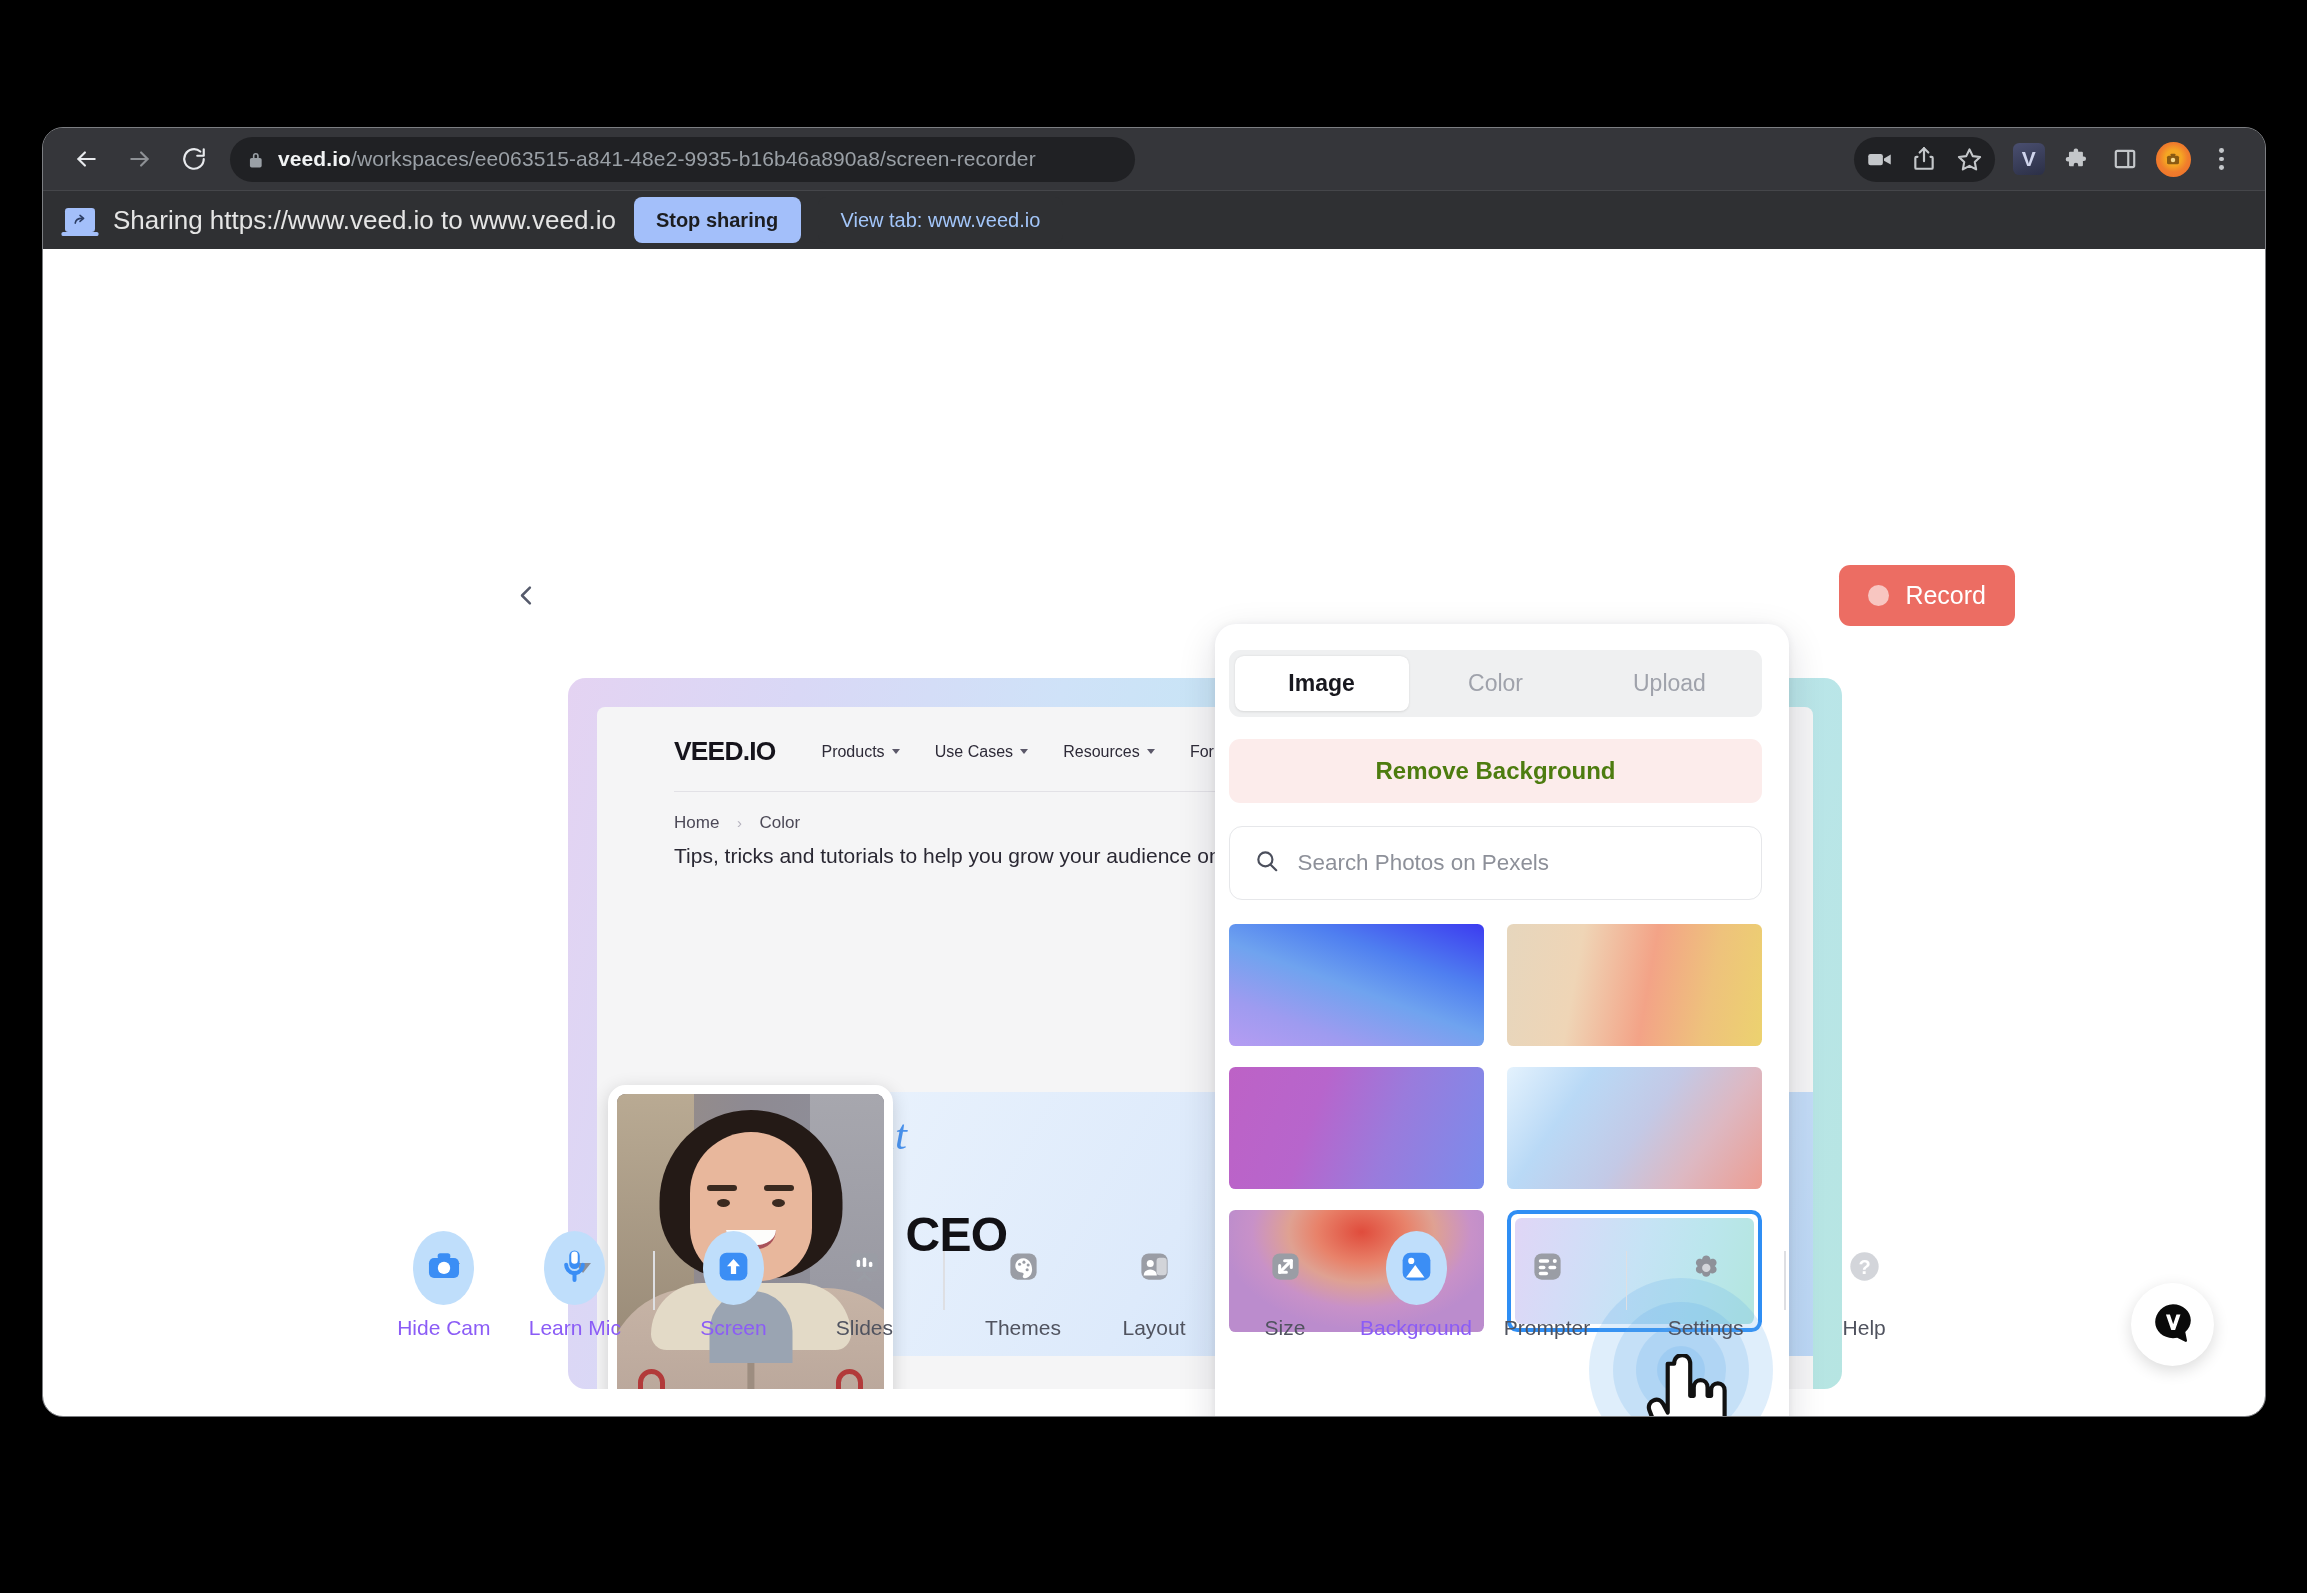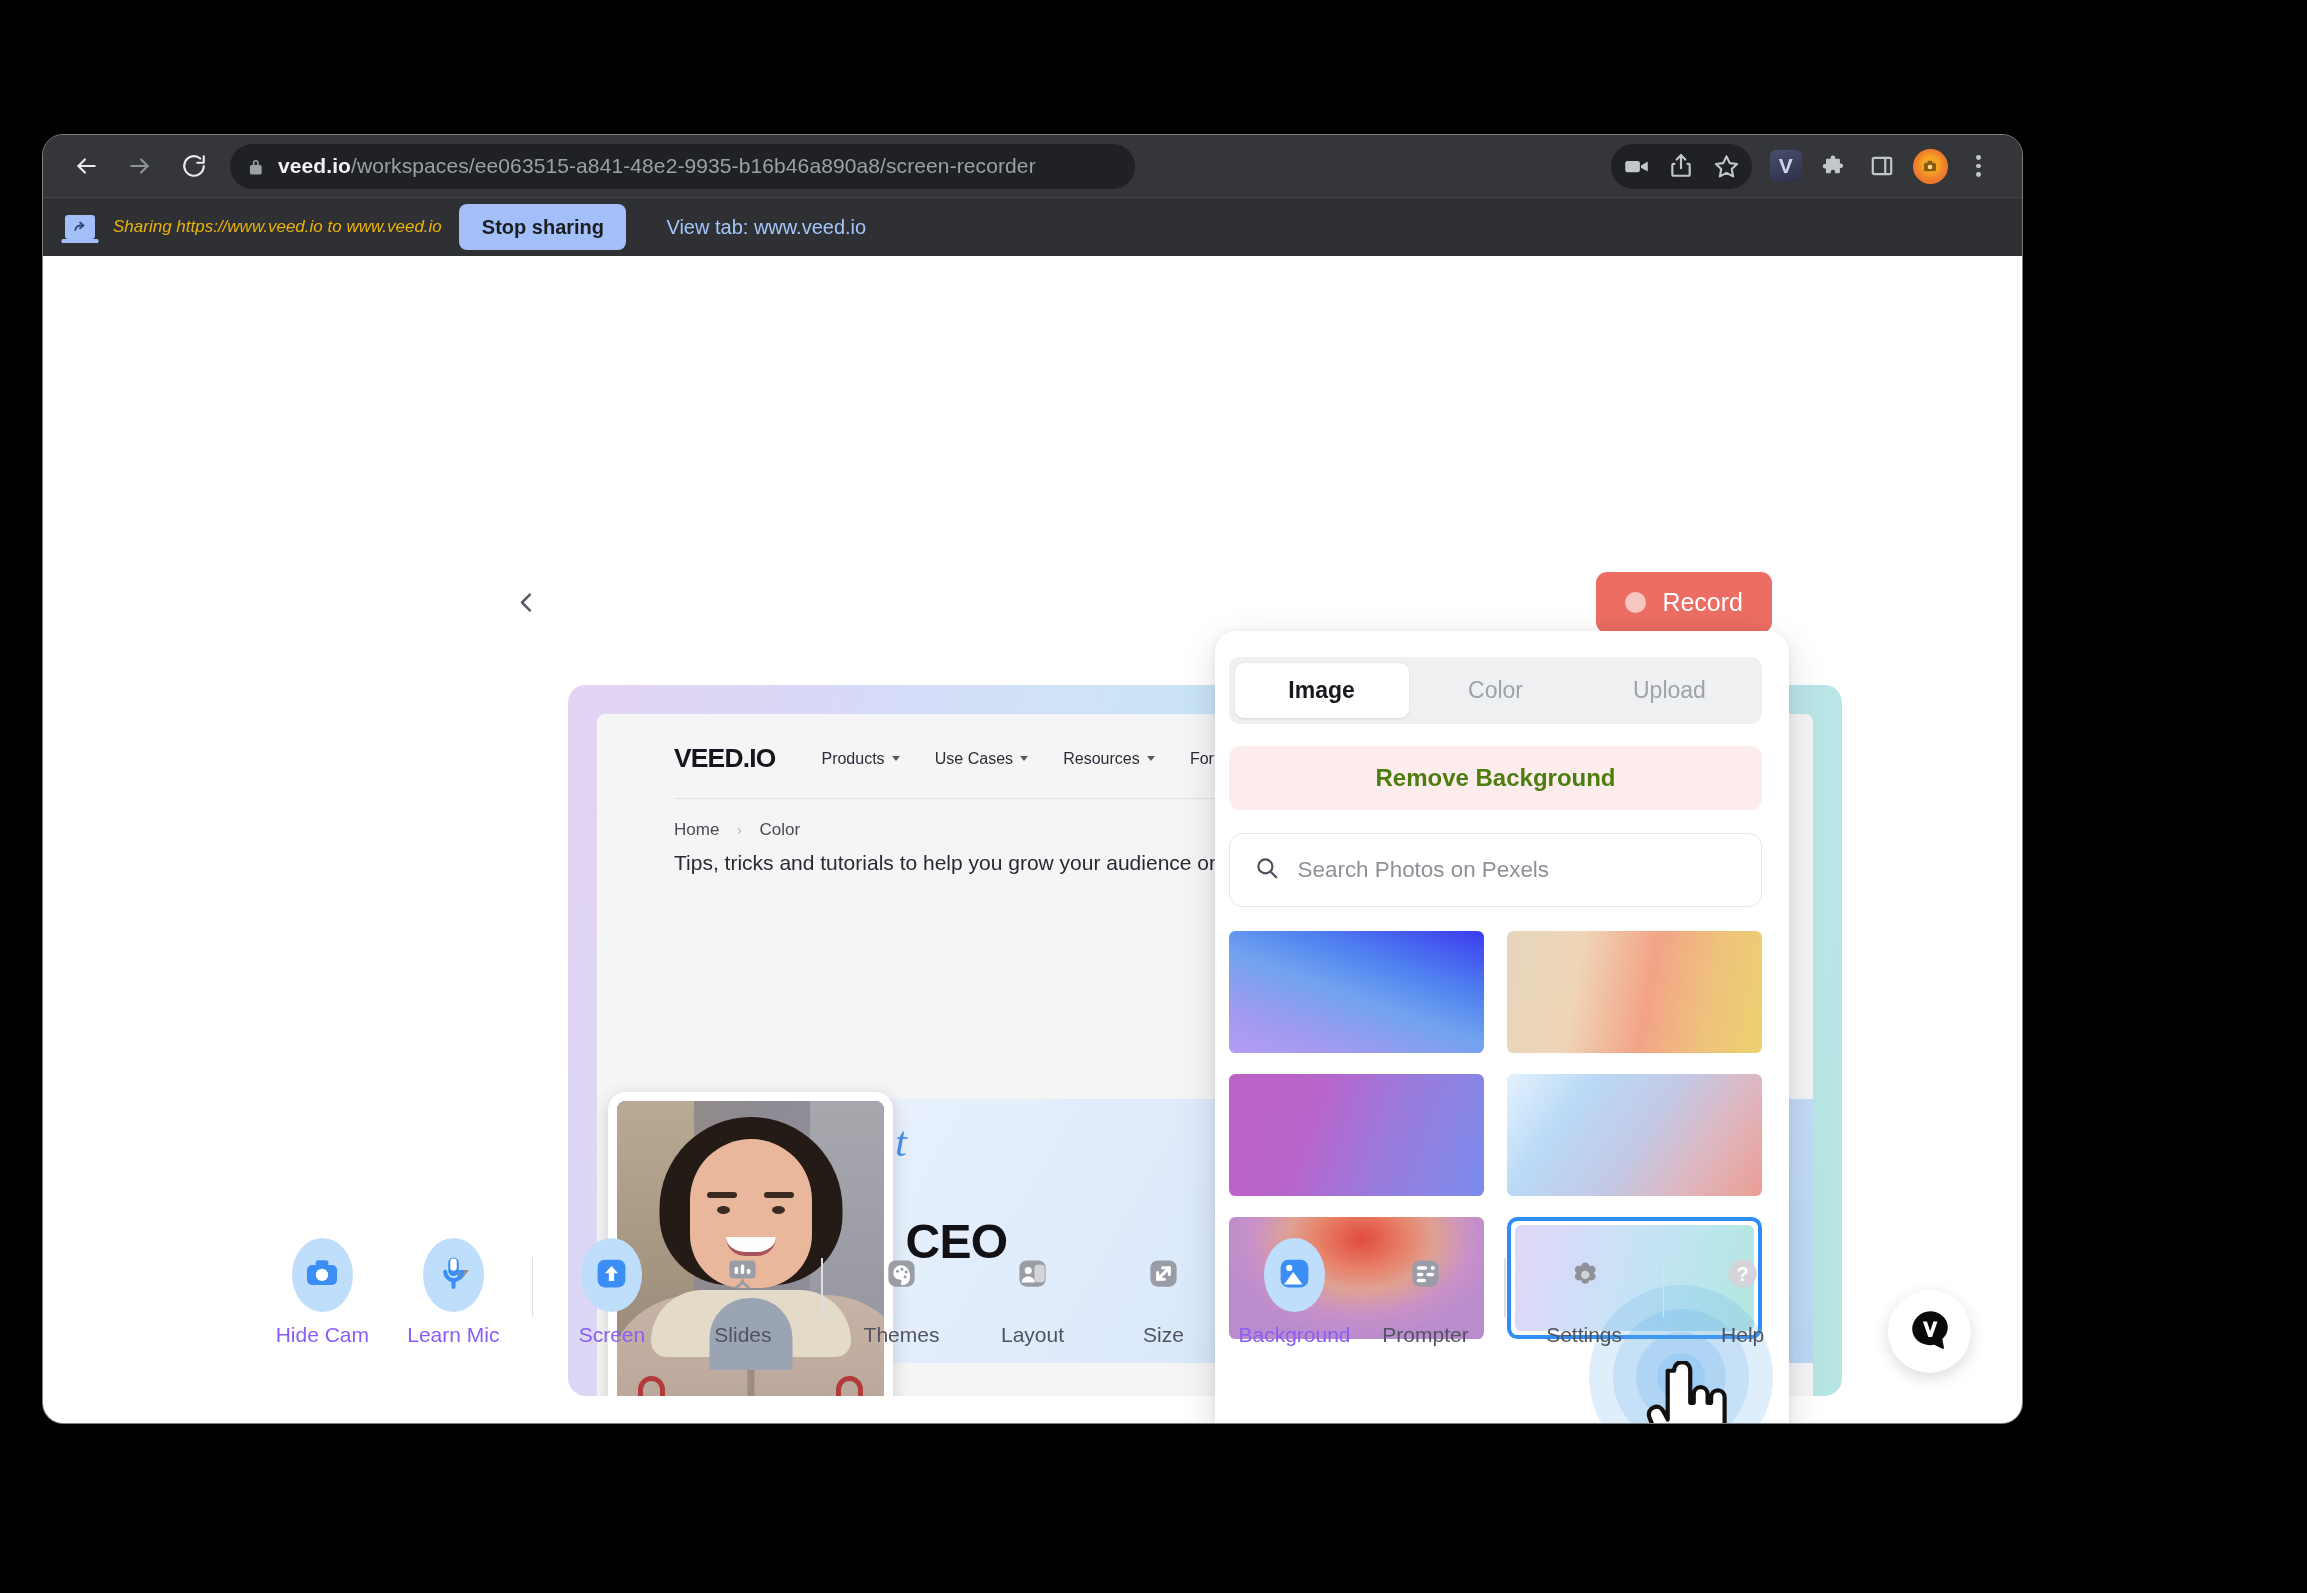--- a/index.html
+++ b/index.html
@@ -7,26 +7,25 @@
     width: 2307px; height: 1593px;
     background: #000;
     font-family: "Liberation Sans", sans-serif;
     overflow: hidden;
   }
 
   
   .browser-window {
     position: absolute;
     left: 42px; top: 127px;
-    width: 1981px; height: 1290px;
+    width: 2224px; height: 1290px;
     background: #2f3033;
     border-radius: 21px;
     border: 1.6px solid #7c7e82;
     overflow: hidden;
-    margin-top: 7px;
   }
 
   
   .toolbar {
     height: 62px;
     display: flex;
     align-items: center;
     padding: 0 21px;
     background: #35363a;
   }
@@ -106,21 +105,21 @@
     display:flex; align-items:center; justify-content:center;
     flex: none;
   }
   .share-screen-icon::after {
     content:"";
     position: absolute; bottom: -4px; left: 50%;
     transform: translateX(-50%);
     width: 37px; height: 4px; border-radius: 1.6px;
     background: #a3bffa;
   }
-  .share-text { color: #eab308; font-size: 17px; white-space: nowrap; font-style: italic; }
+  .share-text { color: #e5e5e5; font-size: 26px; white-space: nowrap; }
   .stop-sharing {
     background: #a3bffa; color: #1c1d20;
     font-size: 20px; font-weight: 600;
     padding: 11.2px 22.4px;
     border-radius: 8px; border: none;
     white-space: nowrap;
   }
   .view-tab {
     background: #2f3033; color: #a3c6fa;
     font-size: 20px;

